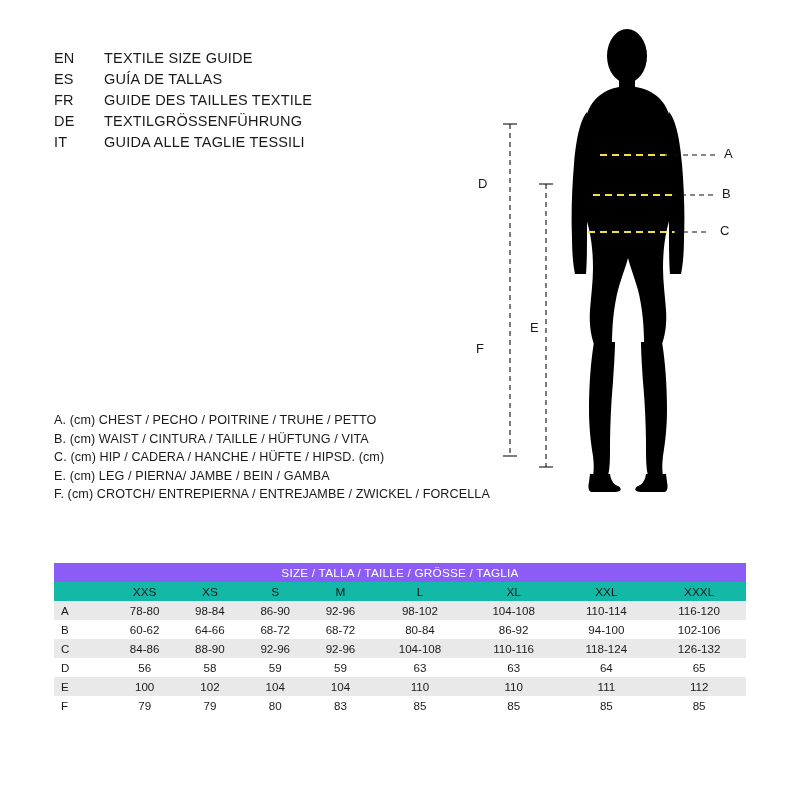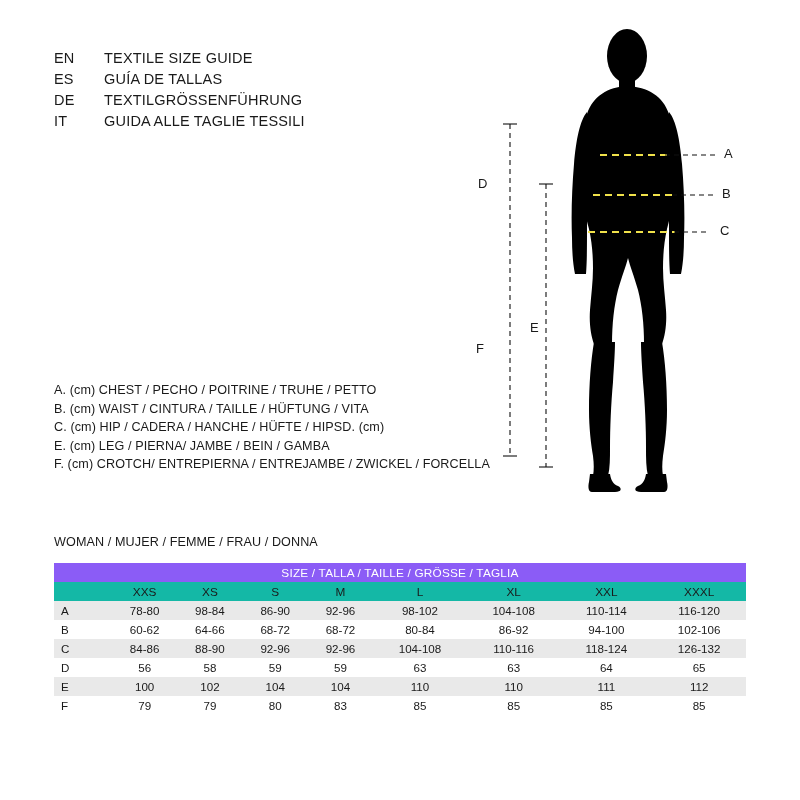--- a/index.html
+++ b/index.html
@@ -41,21 +41,21 @@
   .title-text {
     font-size: 14.5px;
     letter-spacing: 0.2px;
     color: #1a1a1a;
   }
 
   
   .legend {
     position: absolute;
     left: 54px;
-    top: 381px;
+    top: 411px;
     width: 470px;
   }
   .legend-line {
     font-size: 12.6px;
     line-height: 18.6px;
     letter-spacing: 0.1px;
     color: #1a1a1a;
     white-space: nowrap;
   }
   .legend-gender {
@@ -131,20 +131,24 @@
 <div id="page">
 
   <div class="title-block">
     <div class="title-row">
       <span class="title-lang">EN</span>
       <span class="title-text">TEXTILE SIZE GUIDE</span>
     </div>
     <div class="title-row">
       <span class="title-lang">ES</span>
       <span class="title-text">GUÍA DE TALLAS</span>
+    </div>
+    <div class="title-row">
+      <span class="title-lang">FR</span>
+      <span class="title-text">GUIDE DES TAILLES TEXTILE</span>
     </div>
     <div class="title-row">
       <span class="title-lang">DE</span>
       <span class="title-text">TEXTILGRÖSSENFÜHRUNG</span>
     </div>
     <div class="title-row">
       <span class="title-lang">IT</span>
       <span class="title-text">GUIDA ALLE TAGLIE TESSILI</span>
     </div>
   </div>
@@ -249,21 +253,20 @@
     <span class="mlabel" style="left:16px; top:317px;">F</span>
   </div>
 
   <div class="legend">
     <div class="legend-line">A. (cm) CHEST / PECHO / POITRINE / TRUHE / PETTO</div>
     <div class="legend-line">B. (cm) WAIST / CINTURA / TAILLE / HÜFTUNG / VITA</div>
     <div class="legend-line">C. (cm) HIP / CADERA / HANCHE / HÜFTE / HIPSD. (cm)</div>
     <div class="legend-line">E. (cm) LEG / PIERNA/ JAMBE / BEIN / GAMBA</div>
     <div class="legend-line">F. (cm) CROTCH/ ENTREPIERNA / ENTREJAMBE / ZWICKEL / FORCELLA</div>
   </div>
-  <div class="legend-gender">WOMAN / MUJER / FEMME / FRAU / DONNA</div>
 
   <div class="table-wrap">
     <table class="size-table">
       <tbody>
         <tr class="hdr-row">
           <td colspan="9">SIZE / TALLA / TAILLE / GRÖSSE / TAGLIA</td>
         </tr>
         <tr class="sizes-row">
           <td class="col-label"></td>
           <td>XXS</td>

